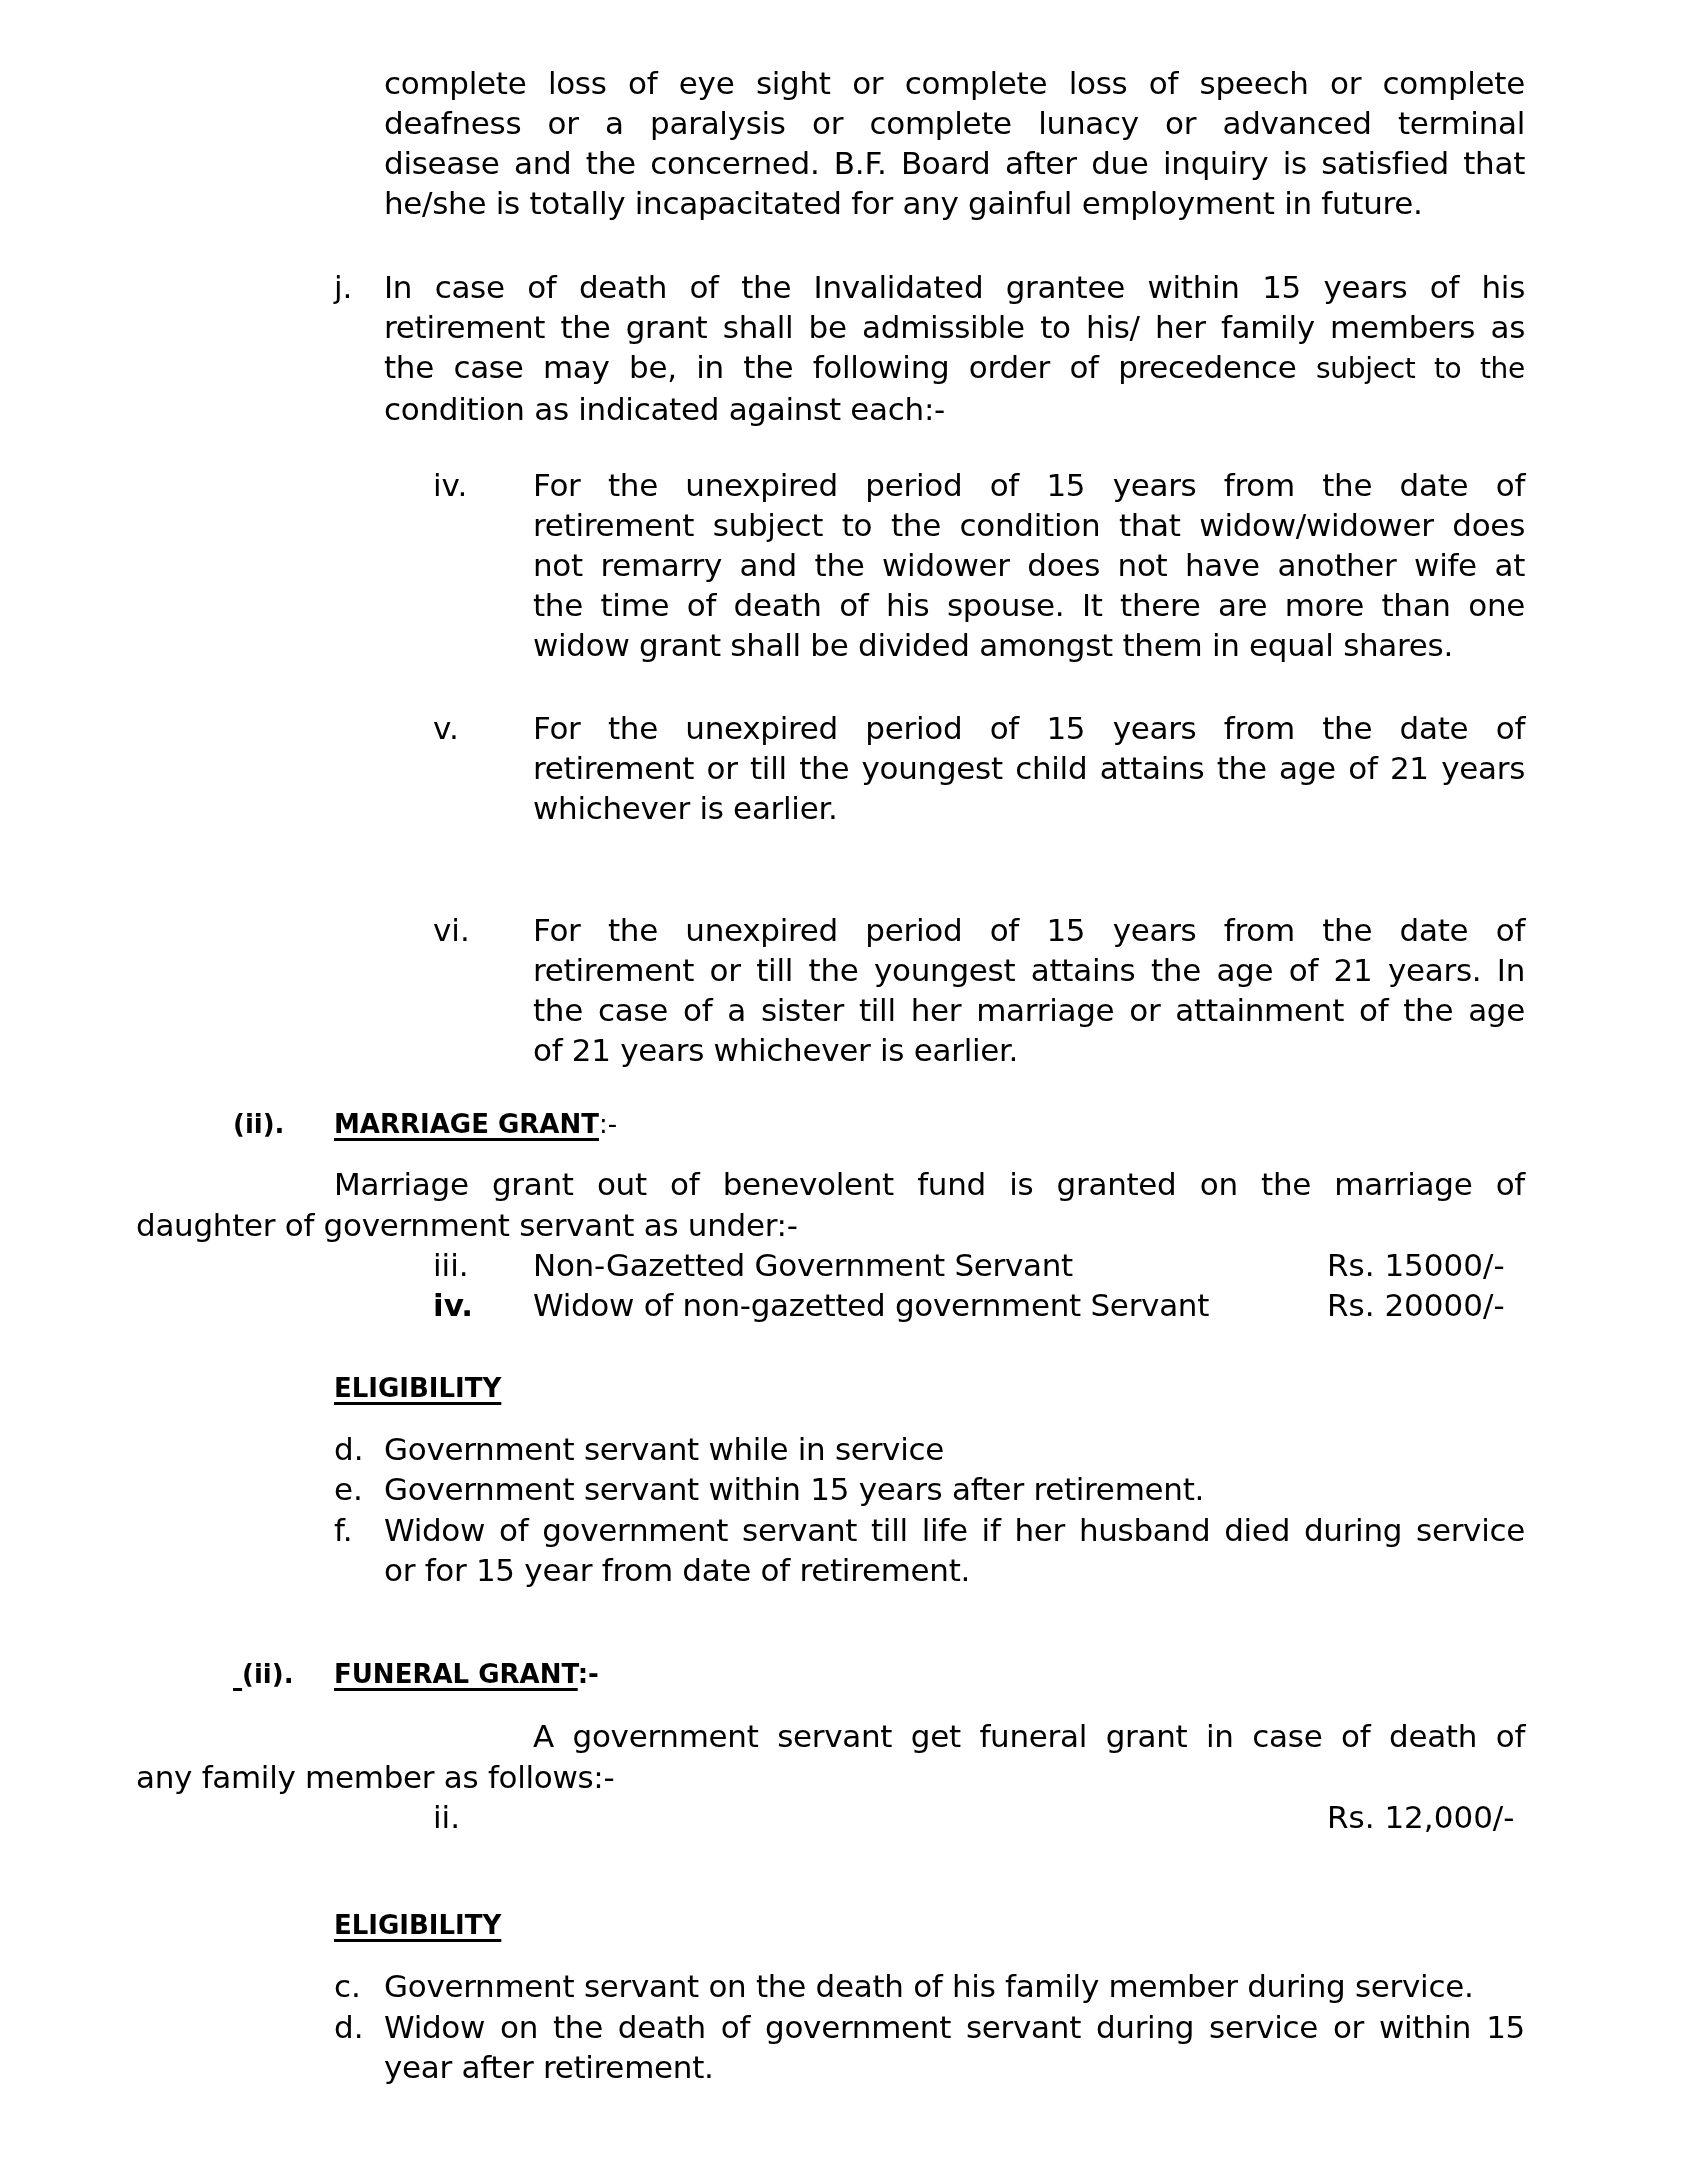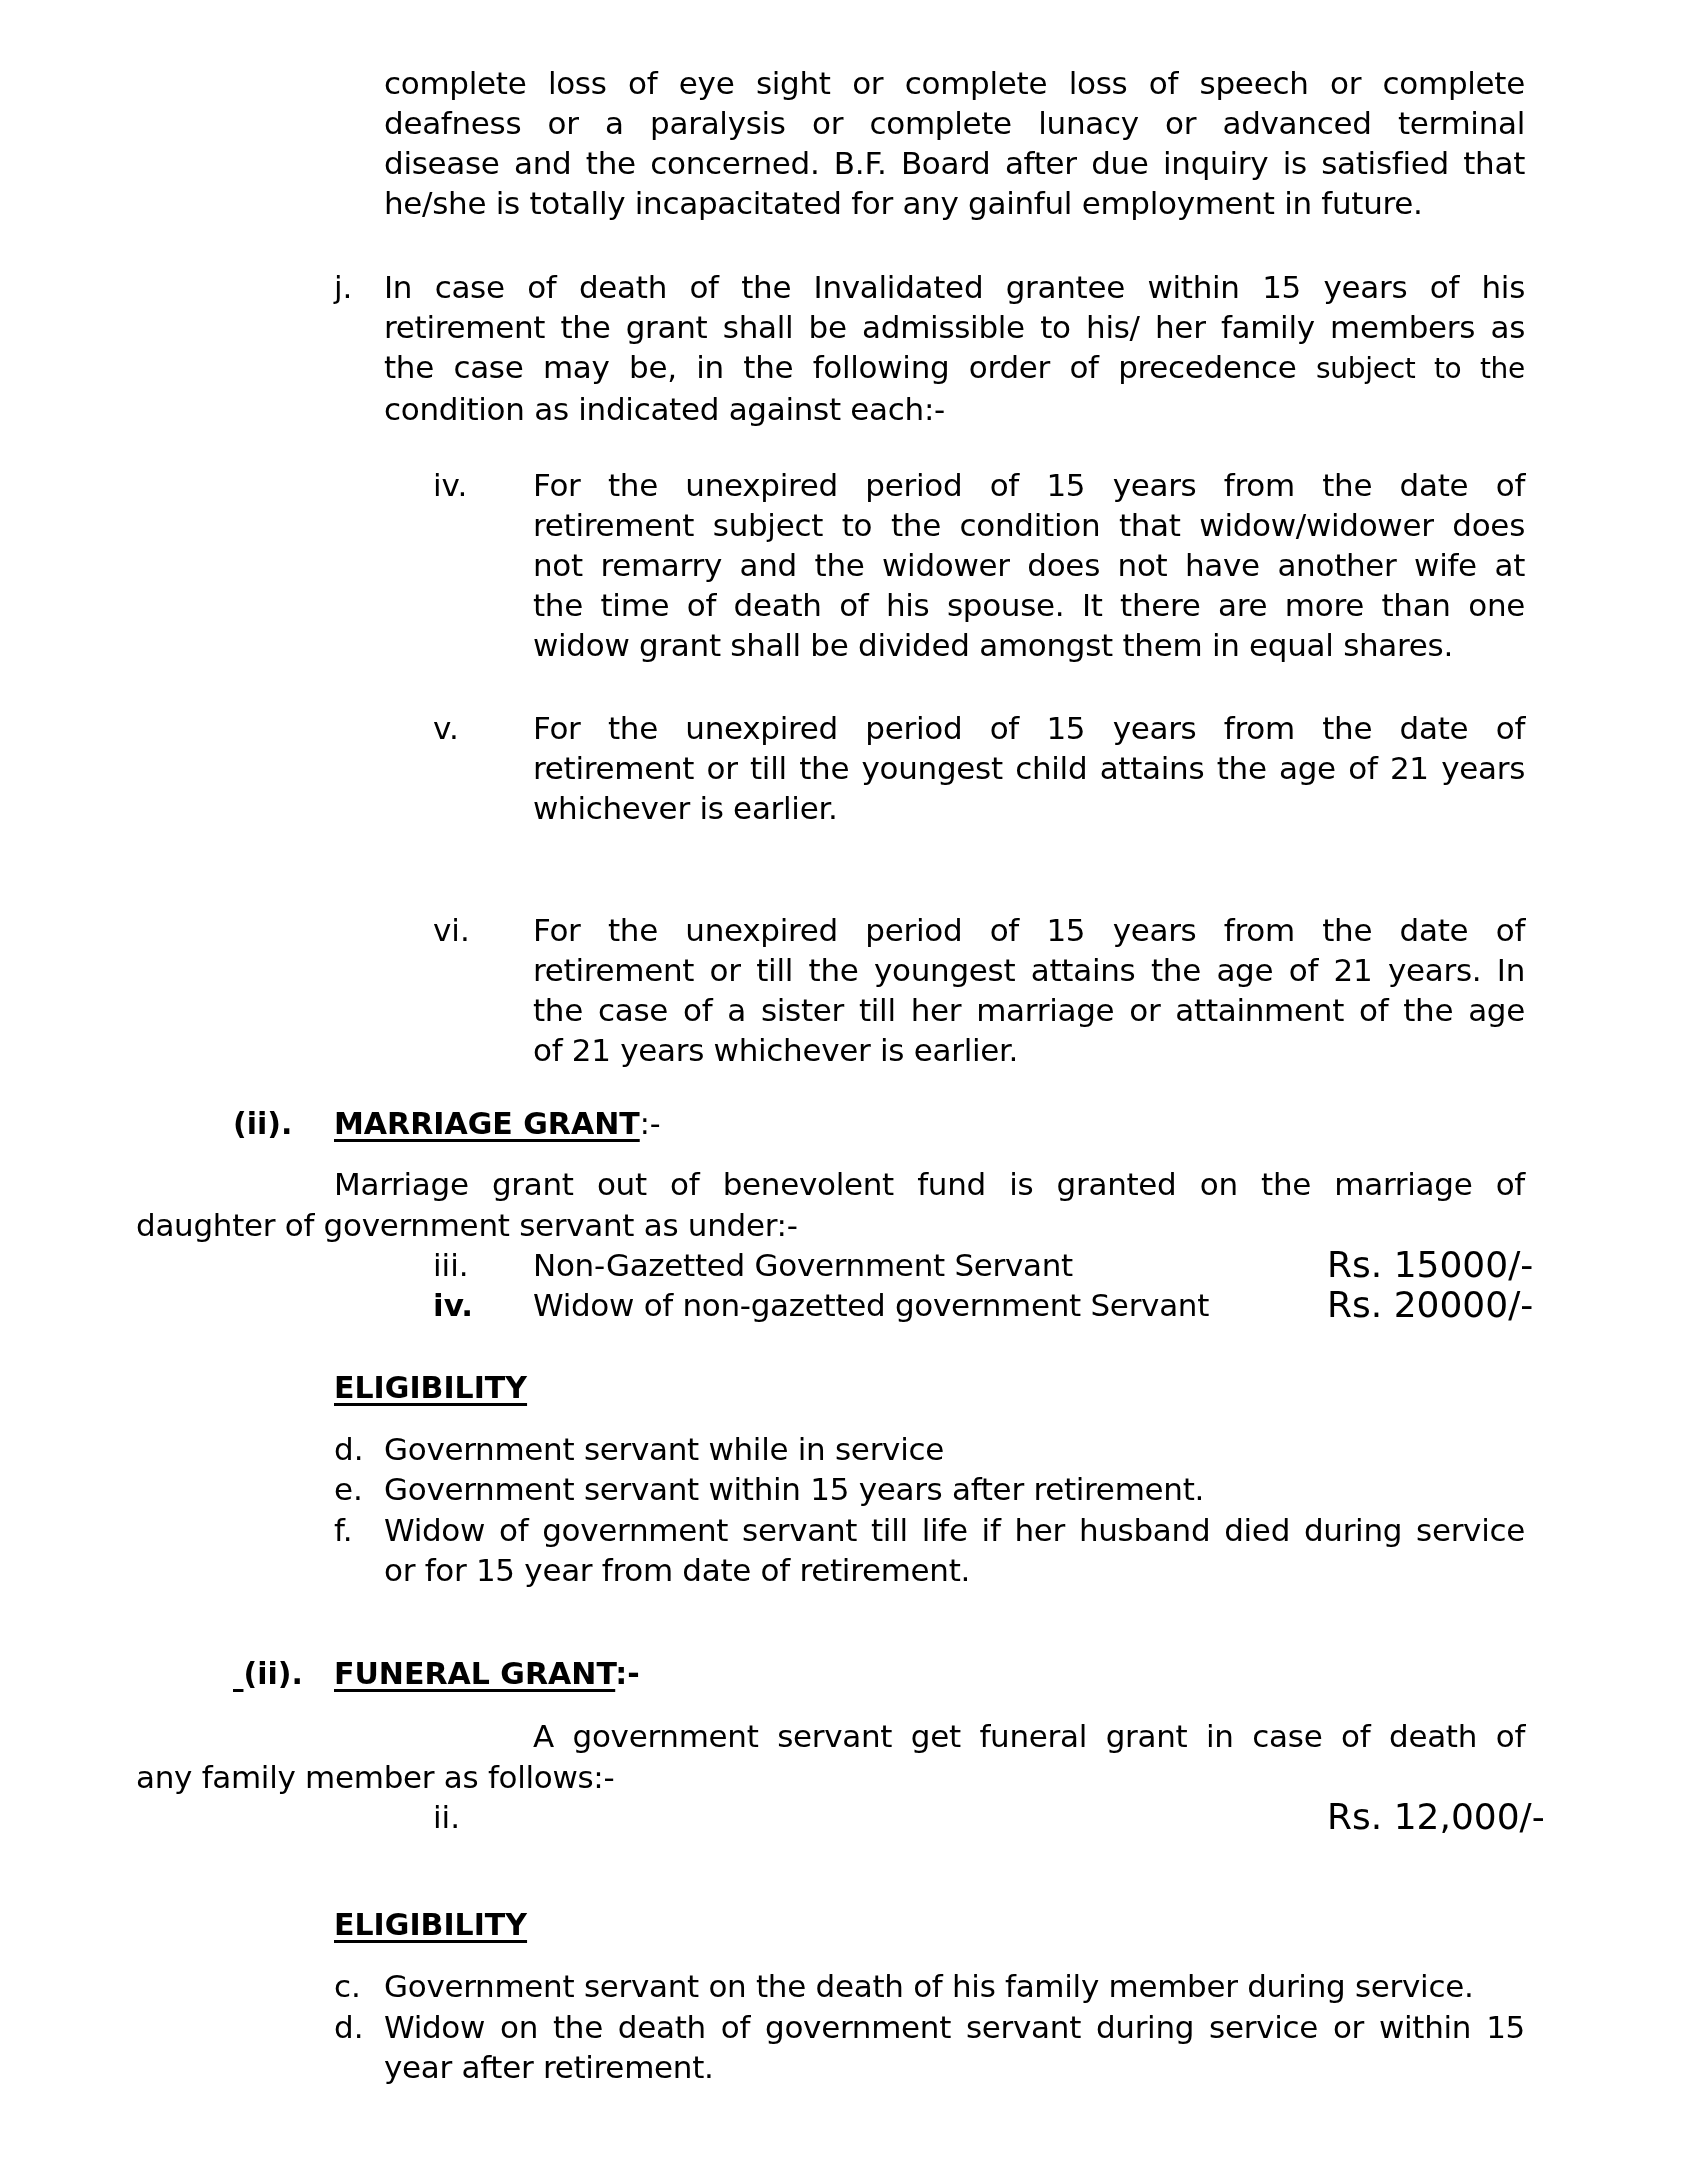--- a/index.html
+++ b/index.html
@@ -5,23 +5,23 @@
   html, body { margin: 0; padding: 0; background: #ffffff; }
   body { width: 1687px; height: 2183px; position: relative; overflow: hidden;
          font-family: "DejaVu Sans", sans-serif; color: #000; }
   .page { position: absolute; left: 0; top: 0; width: 1687px; height: 2010px; }
   .blk { position: absolute; font-size: 31px; line-height: 40px; letter-spacing: -0.3px; }
   .line { display: block; white-space: nowrap; }
   .jline { display: block; text-align: justify; text-align-last: justify; }
   .marker { position: absolute; font-size: 31px; line-height: 40px; }
   .bold { font-weight: bold; }
   .u { text-decoration: underline; text-decoration-thickness: 3.3px; text-underline-offset: 5.3px; }
-  .head { position: absolute; font-size: 30px; line-height: 40px; font-weight: bold; }
+  .head { position: absolute; font-size: 26px; line-height: 40px; font-weight: bold; }
   .small { font-size: 28px; }
-  .amount { position: absolute; font-size: 36px; line-height: 40px; white-space: nowrap; }
+  .amount { position: absolute; font-size: 31px; line-height: 40px; white-space: nowrap; }
 </style>
 </head>
 <body>
 
 <div class="page">
 
   <div class="blk" style="left:384px; top:63px; width:1141px;">
     <span class="jline">complete loss of eye sight or complete loss of speech or complete</span>
     <span class="jline">deafness or a paralysis or complete lunacy or advanced terminal</span>
     <span class="jline">disease and the concerned. B.F. Board after due inquiry is satisfied that</span>

